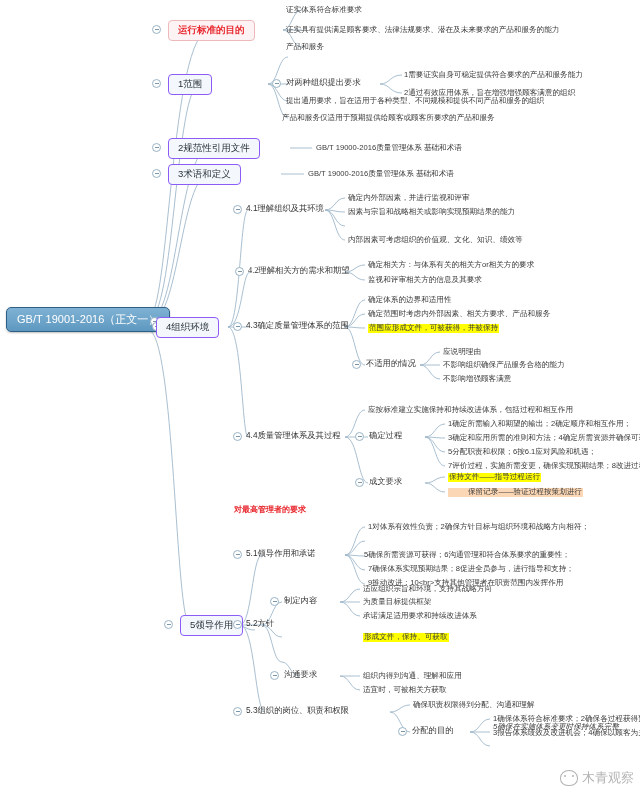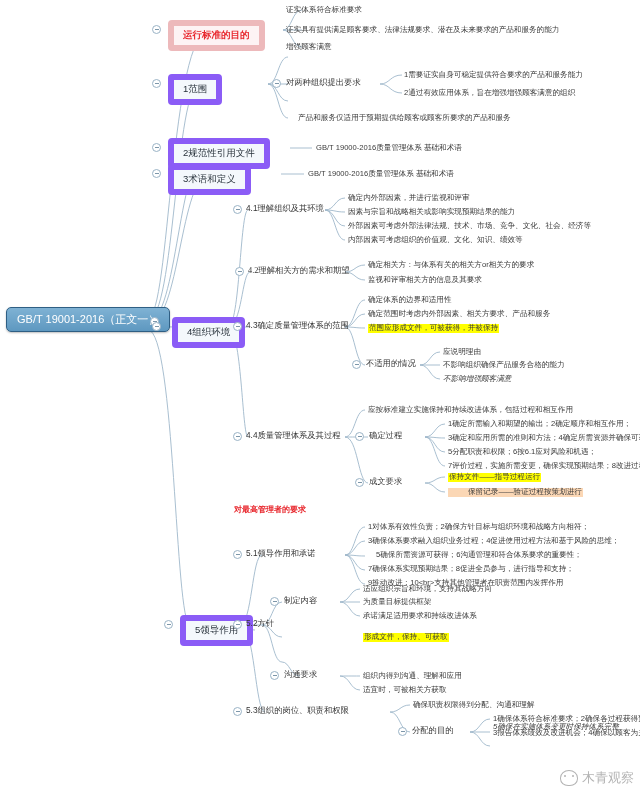--- a/index.html
+++ b/index.html
@@ -15,21 +15,21 @@
 
   
   .root{
     background:linear-gradient(#7fb2d4,#5e98c0);
     border:1px solid #2f5f84;border-radius:5px;
     color:#ffffff;font-size:11px;padding:5px 10px;
     box-shadow:0 1px 2px rgba(0,0,0,.25);
   }
   
   .boxed{
-    background:#f4f8fc;border:6px solid #8b5cf6;border-radius:4px;
+    background:#f4f8fc;border:1px solid #8b5cf6;border-radius:4px;
     font-size:9.5px;padding:4px 9px;color:#27313a;
   }
   .boxed.red{color:#e8262c;font-weight:bold;background:#fdf3f4;border-color:#edb9bb;}
   
   .leaf{font-size:7.6px;color:#3a3a3a;}
   .l2{font-size:8.3px;color:#333;}
   .blue{color:#1a2fd0;font-weight:bold;font-size:7.8px;}
   .red{color:#e8262c;font-weight:bold;}
   .hl-yellow{background:#ffff00;padding:0 1px;}
   .hl-orange{background:#fbd7b5;padding:0 1px;}
@@ -154,63 +154,63 @@
     </g>
   </svg>
 
   <div class="node root" style="left:6px;top:307px;">GB/T 19001-2016（正文一）</div>
   <div class="tog" style="left:150px;top:317px;"></div>
 
   <div class="tog" style="left:152px;top:25px;"></div>
   <div class="node boxed red" style="left:168px;top:20px;">运行标准的目的</div>
   <div class="node leaf" style="left:286px;top:6px;">证实体系符合标准要求</div>
   <div class="node leaf" style="left:286px;top:26px;">证实具有提供满足顾客要求、法律法规要求、潜在及未来要求的产品和服务的能力</div>
-  <div class="node leaf" style="left:286px;top:43px;">增强顾客满意</div>
+  <div class="node leaf" style="left:286px;top:43px;">产品和服务</div>
 
   <div class="tog" style="left:152px;top:79px;"></div>
   <div class="node boxed" style="left:168px;top:74px;">1范围</div>
   <div class="tog" style="left:272px;top:79px;"></div>
   <div class="node l2" style="left:286px;top:78px;">对两种组织提出要求</div>
   <div class="node leaf" style="left:404px;top:71px;">1需要证实自身可稳定提供符合要求的产品和服务能力</div>
   <div class="node leaf" style="left:404px;top:89px;">2通过有效应用体系，旨在增强增强顾客满意的组织</div>
-  <div class="node leaf" style="left:298px;top:114px;">产品和服务仅适用于预期提供给顾客或顾客所要求的产品和服务</div>
+  <div class="node leaf" style="left:286px;top:97px;">提出通用要求，旨在适用于各种类型、不同规模和提供不同产品和服务的组织</div>
+  <div class="node leaf" style="left:282px;top:114px;">产品和服务仅适用于预期提供给顾客或顾客所要求的产品和服务</div>
 
   <div class="tog" style="left:152px;top:143px;"></div>
   <div class="node boxed" style="left:168px;top:138px;">2规范性引用文件</div>
   <div class="node leaf" style="left:316px;top:144px;">GB/T 19000-2016质量管理体系 基础和术语</div>
 
   <div class="tog" style="left:152px;top:169px;"></div>
   <div class="node boxed" style="left:168px;top:164px;">3术语和定义</div>
   <div class="node leaf" style="left:308px;top:170px;">GB/T 19000-2016质量管理体系 基础和术语</div>
 
   <div class="tog" style="left:152px;top:322px;"></div>
-  <div class="node boxed" style="left:156px;top:317px;margin-left:16px;">4组织环境</div>
+  <div class="node boxed" style="left:156px;top:317px;">4组织环境</div>
 
   <div class="tog" style="left:233px;top:205px;"></div>
   <div class="node l2" style="left:246px;top:204px;">4.1理解组织及其环境</div>
   <div class="node leaf" style="left:348px;top:194px;">确定内外部因素，并进行监视和评审</div>
   <div class="node leaf" style="left:348px;top:208px;">因素与宗旨和战略相关或影响实现预期结果的能力</div>
-  <div class="node leaf" style="left:348px;top:222px;">外部因素可考虑外部法律法规、技术、市场、竞争、文化、社会、经济等</div>
   <div class="node leaf" style="left:348px;top:236px;">内部因素可考虑组织的价值观、文化、知识、绩效等</div>
 
   <div class="tog" style="left:235px;top:267px;"></div>
   <div class="node l2" style="left:248px;top:266px;font-family:Liberation Serif, serif;">4.2理解相关方的需求和期望</div>
   <div class="node leaf" style="left:368px;top:261px;">确定相关方：与体系有关的相关方or相关方的要求</div>
   <div class="node leaf" style="left:368px;top:276px;">监视和评审相关方的信息及其要求</div>
 
   <div class="tog" style="left:233px;top:322px;"></div>
   <div class="node l2" style="left:246px;top:321px;">4.3确定质量管理体系的范围</div>
   <div class="node leaf" style="left:368px;top:296px;">确定体系的边界和适用性</div>
   <div class="node leaf" style="left:368px;top:310px;">确定范围时考虑内外部因素、相关方要求、产品和服务</div>
   <div class="node leaf hl-yellow" style="left:368px;top:324px;">范围应形成文件，可被获得，并被保持</div>
   <div class="tog" style="left:352px;top:360px;"></div>
   <div class="node l2" style="left:366px;top:359px;">不适用的情况</div>
   <div class="node leaf" style="left:443px;top:348px;">应说明理由</div>
   <div class="node leaf" style="left:443px;top:361px;">不影响组织确保产品服务合格的能力</div>
-  <div class="node leaf" style="left:443px;top:375px;font-style:italic;">不影响增强顾客满意</div>
+  <div class="node leaf" style="left:443px;top:375px;">不影响增强顾客满意</div>
 
   <div class="tog" style="left:233px;top:432px;"></div>
   <div class="node l2" style="left:246px;top:431px;">4.4质量管理体系及其过程</div>
   <div class="node leaf" style="left:368px;top:406px;">应按标准建立实施保持和持续改进体系，包括过程和相互作用</div>
   <div class="tog" style="left:355px;top:432px;"></div>
   <div class="node l2" style="left:369px;top:431px;">确定过程</div>
   <div class="node leaf" style="left:448px;top:420px;">1确定所需输入和期望的输出；2确定顺序和相互作用；</div>
   <div class="node leaf" style="left:448px;top:434px;">3确定和应用所需的准则和方法；4确定所需资源并确保可获得；</div>
   <div class="node leaf" style="left:448px;top:448px;">5分配职责和权限；6按6.1应对风险和机遇；</div>
   <div class="node leaf" style="left:448px;top:462px;">7评价过程，实施所需变更，确保实现预期结果；8改进过程和体系</div>
@@ -219,22 +219,21 @@
   <div class="node leaf hl-yellow" style="left:448px;top:473px;">保持文件——指导过程运行</div>
   <div class="node leaf hl-orange" style="left:448px;top:488px;padding-left:20px;">保留记录——验证过程按策划进行</div>
 
   <div class="tog" style="left:164px;top:620px;"></div>
   <div class="node boxed" style="left:180px;top:615px;">5领导作用</div>
   <div class="node red" style="left:234px;top:505px;font-size:8px;">对最高管理者的要求</div>
 
   <div class="tog" style="left:233px;top:550px;"></div>
   <div class="node l2" style="left:246px;top:549px;">5.1领导作用和承诺</div>
   <div class="node leaf" style="left:368px;top:523px;">1对体系有效性负责；2确保方针目标与组织环境和战略方向相符；</div>
-  <div class="node leaf" style="left:368px;top:537px;">3确保体系要求融入组织业务过程；4促进使用过程方法和基于风险的思维；</div>
-  <div class="node leaf" style="left:376px;top:551px;">5确保所需资源可获得；6沟通管理和符合体系要求的重要性；</div>
+  <div class="node leaf" style="left:364px;top:551px;">5确保所需资源可获得；6沟通管理和符合体系要求的重要性；</div>
   <div class="node leaf" style="left:368px;top:565px;">7确保体系实现预期结果；8促进全员参与，进行指导和支持；</div>
   <div class="node leaf" style="left:368px;top:579px;">9推动改进；10&lt;br&gt;支持其他管理者在职责范围内发挥作用</div>
 
   <div class="tog" style="left:233px;top:620px;"></div>
   <div class="node l2" style="left:246px;top:619px;">5.2方针</div>
   <div class="tog" style="left:270px;top:597px;"></div>
   <div class="node l2" style="left:284px;top:596px;">制定内容</div>
   <div class="node leaf" style="left:363px;top:585px;">适应组织宗旨和环境，支持其战略方向</div>
   <div class="node leaf" style="left:363px;top:598px;">为质量目标提供框架</div>
   <div class="node leaf" style="left:363px;top:612px;">承诺满足适用要求和持续改进体系</div>

